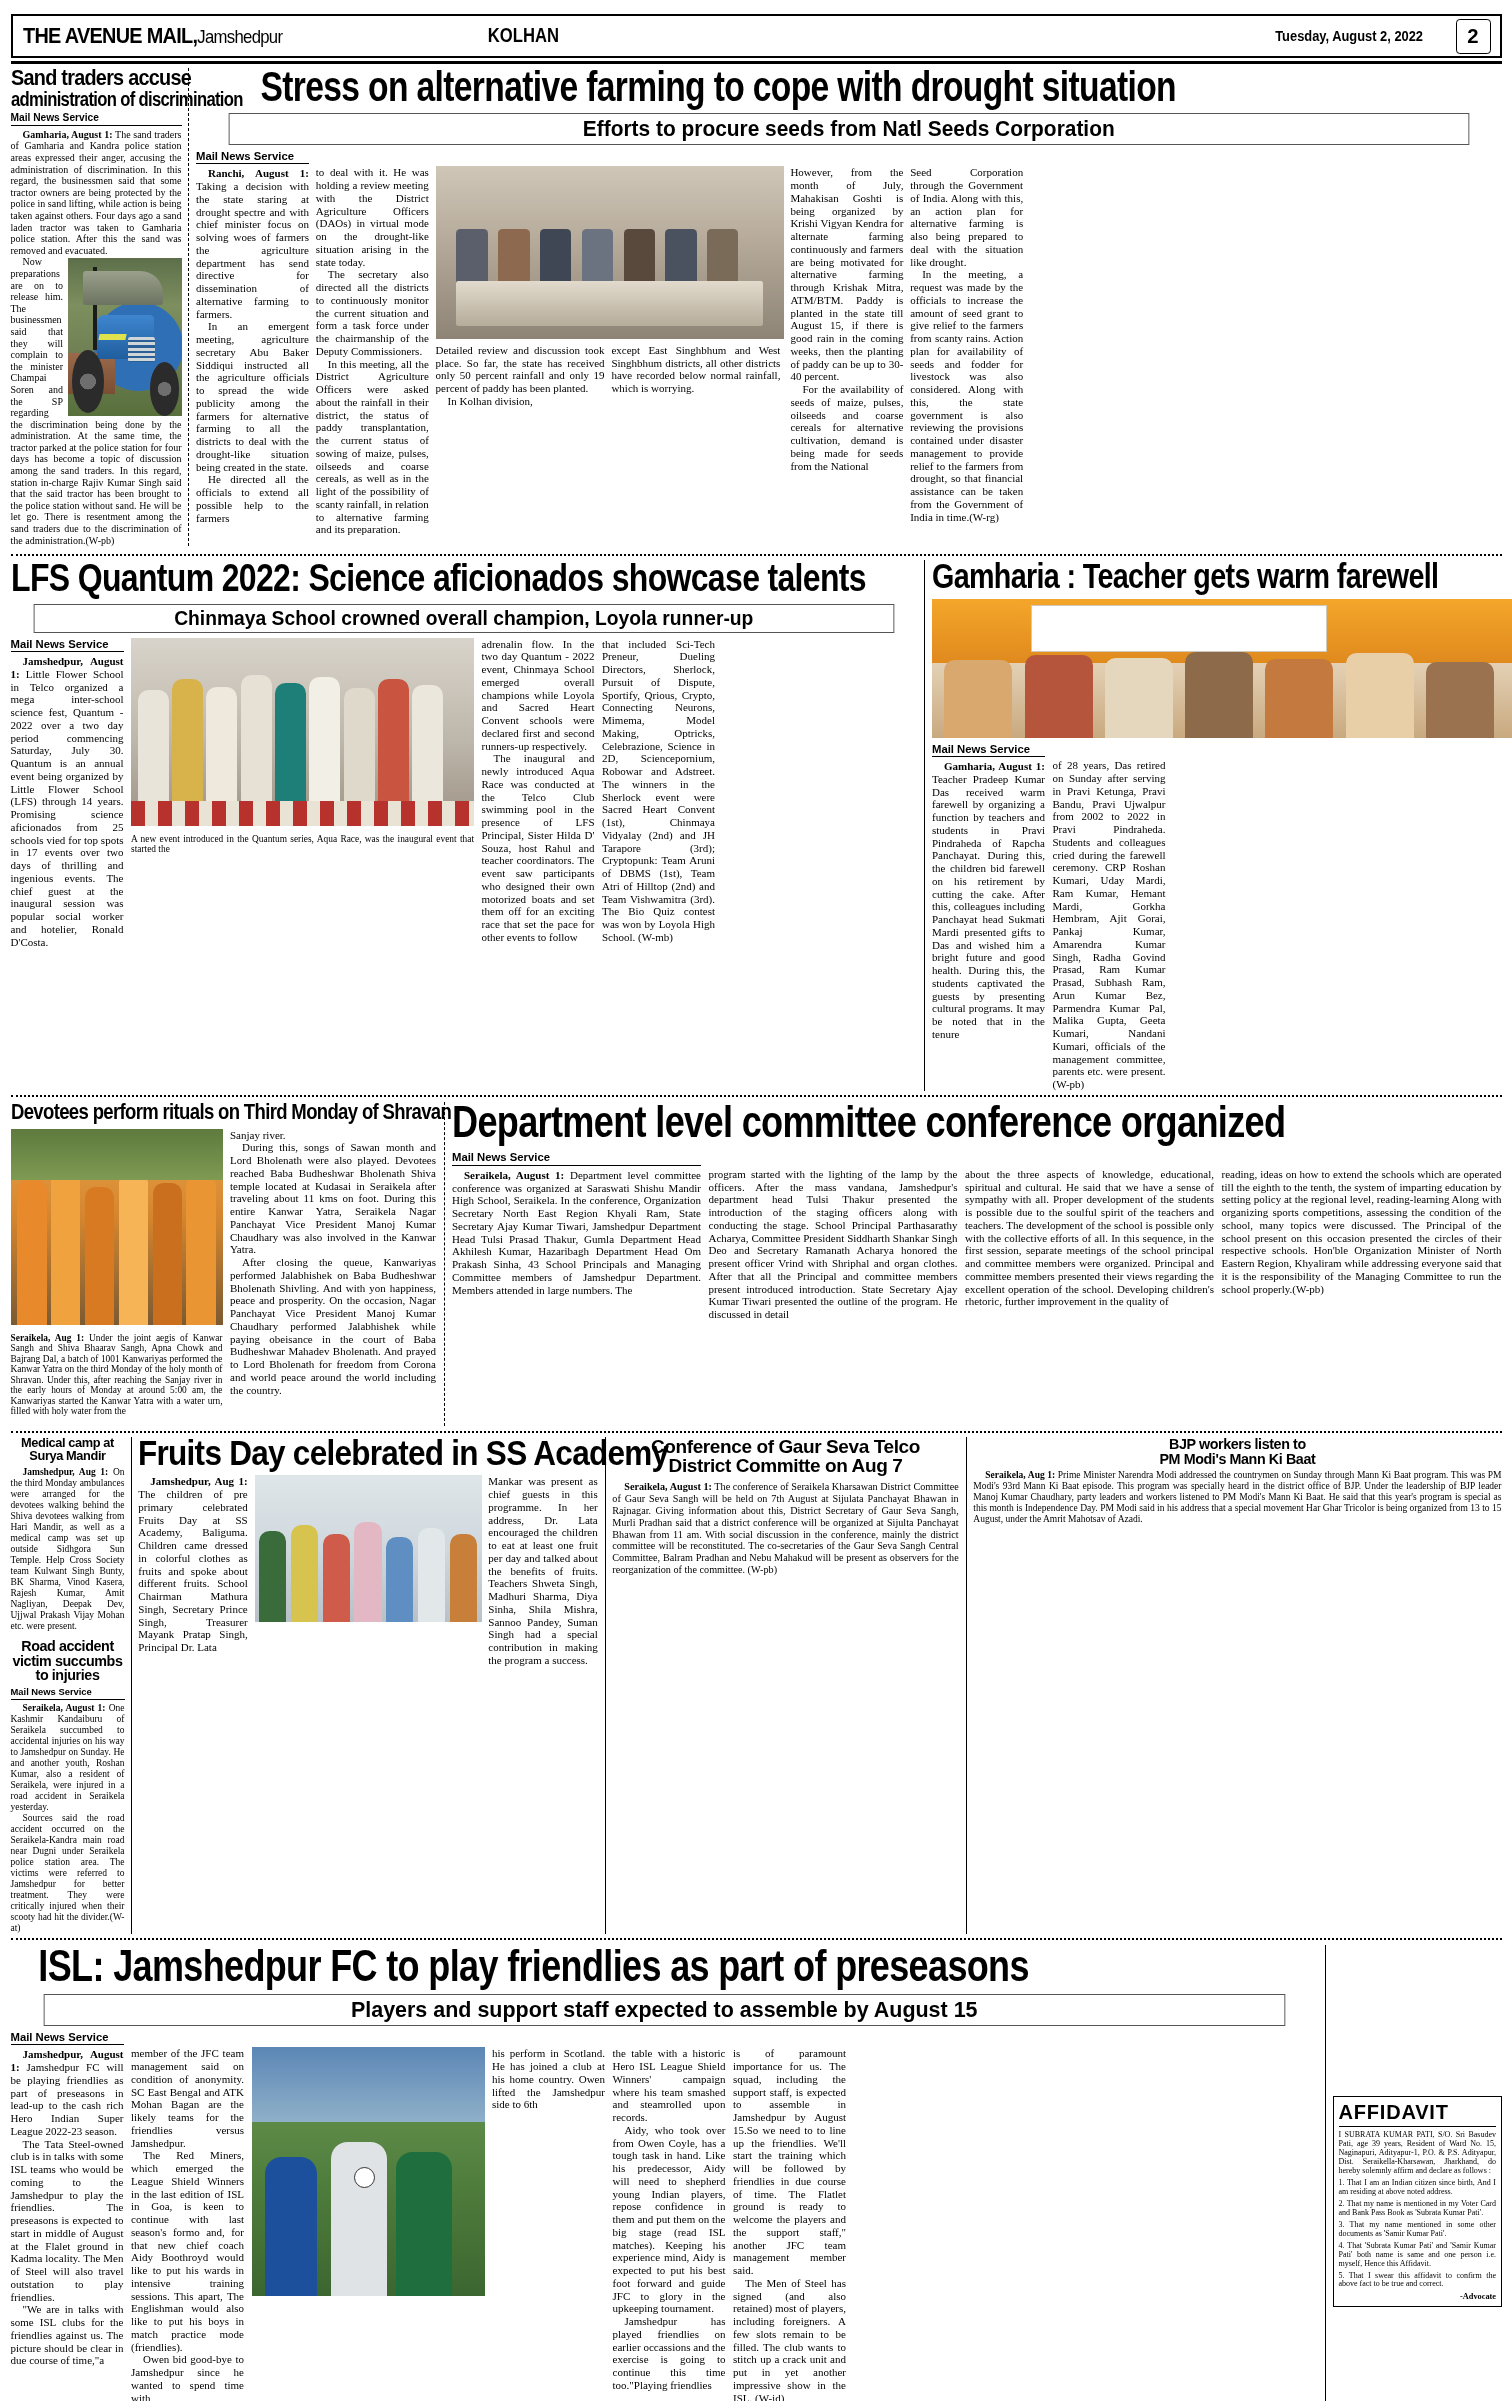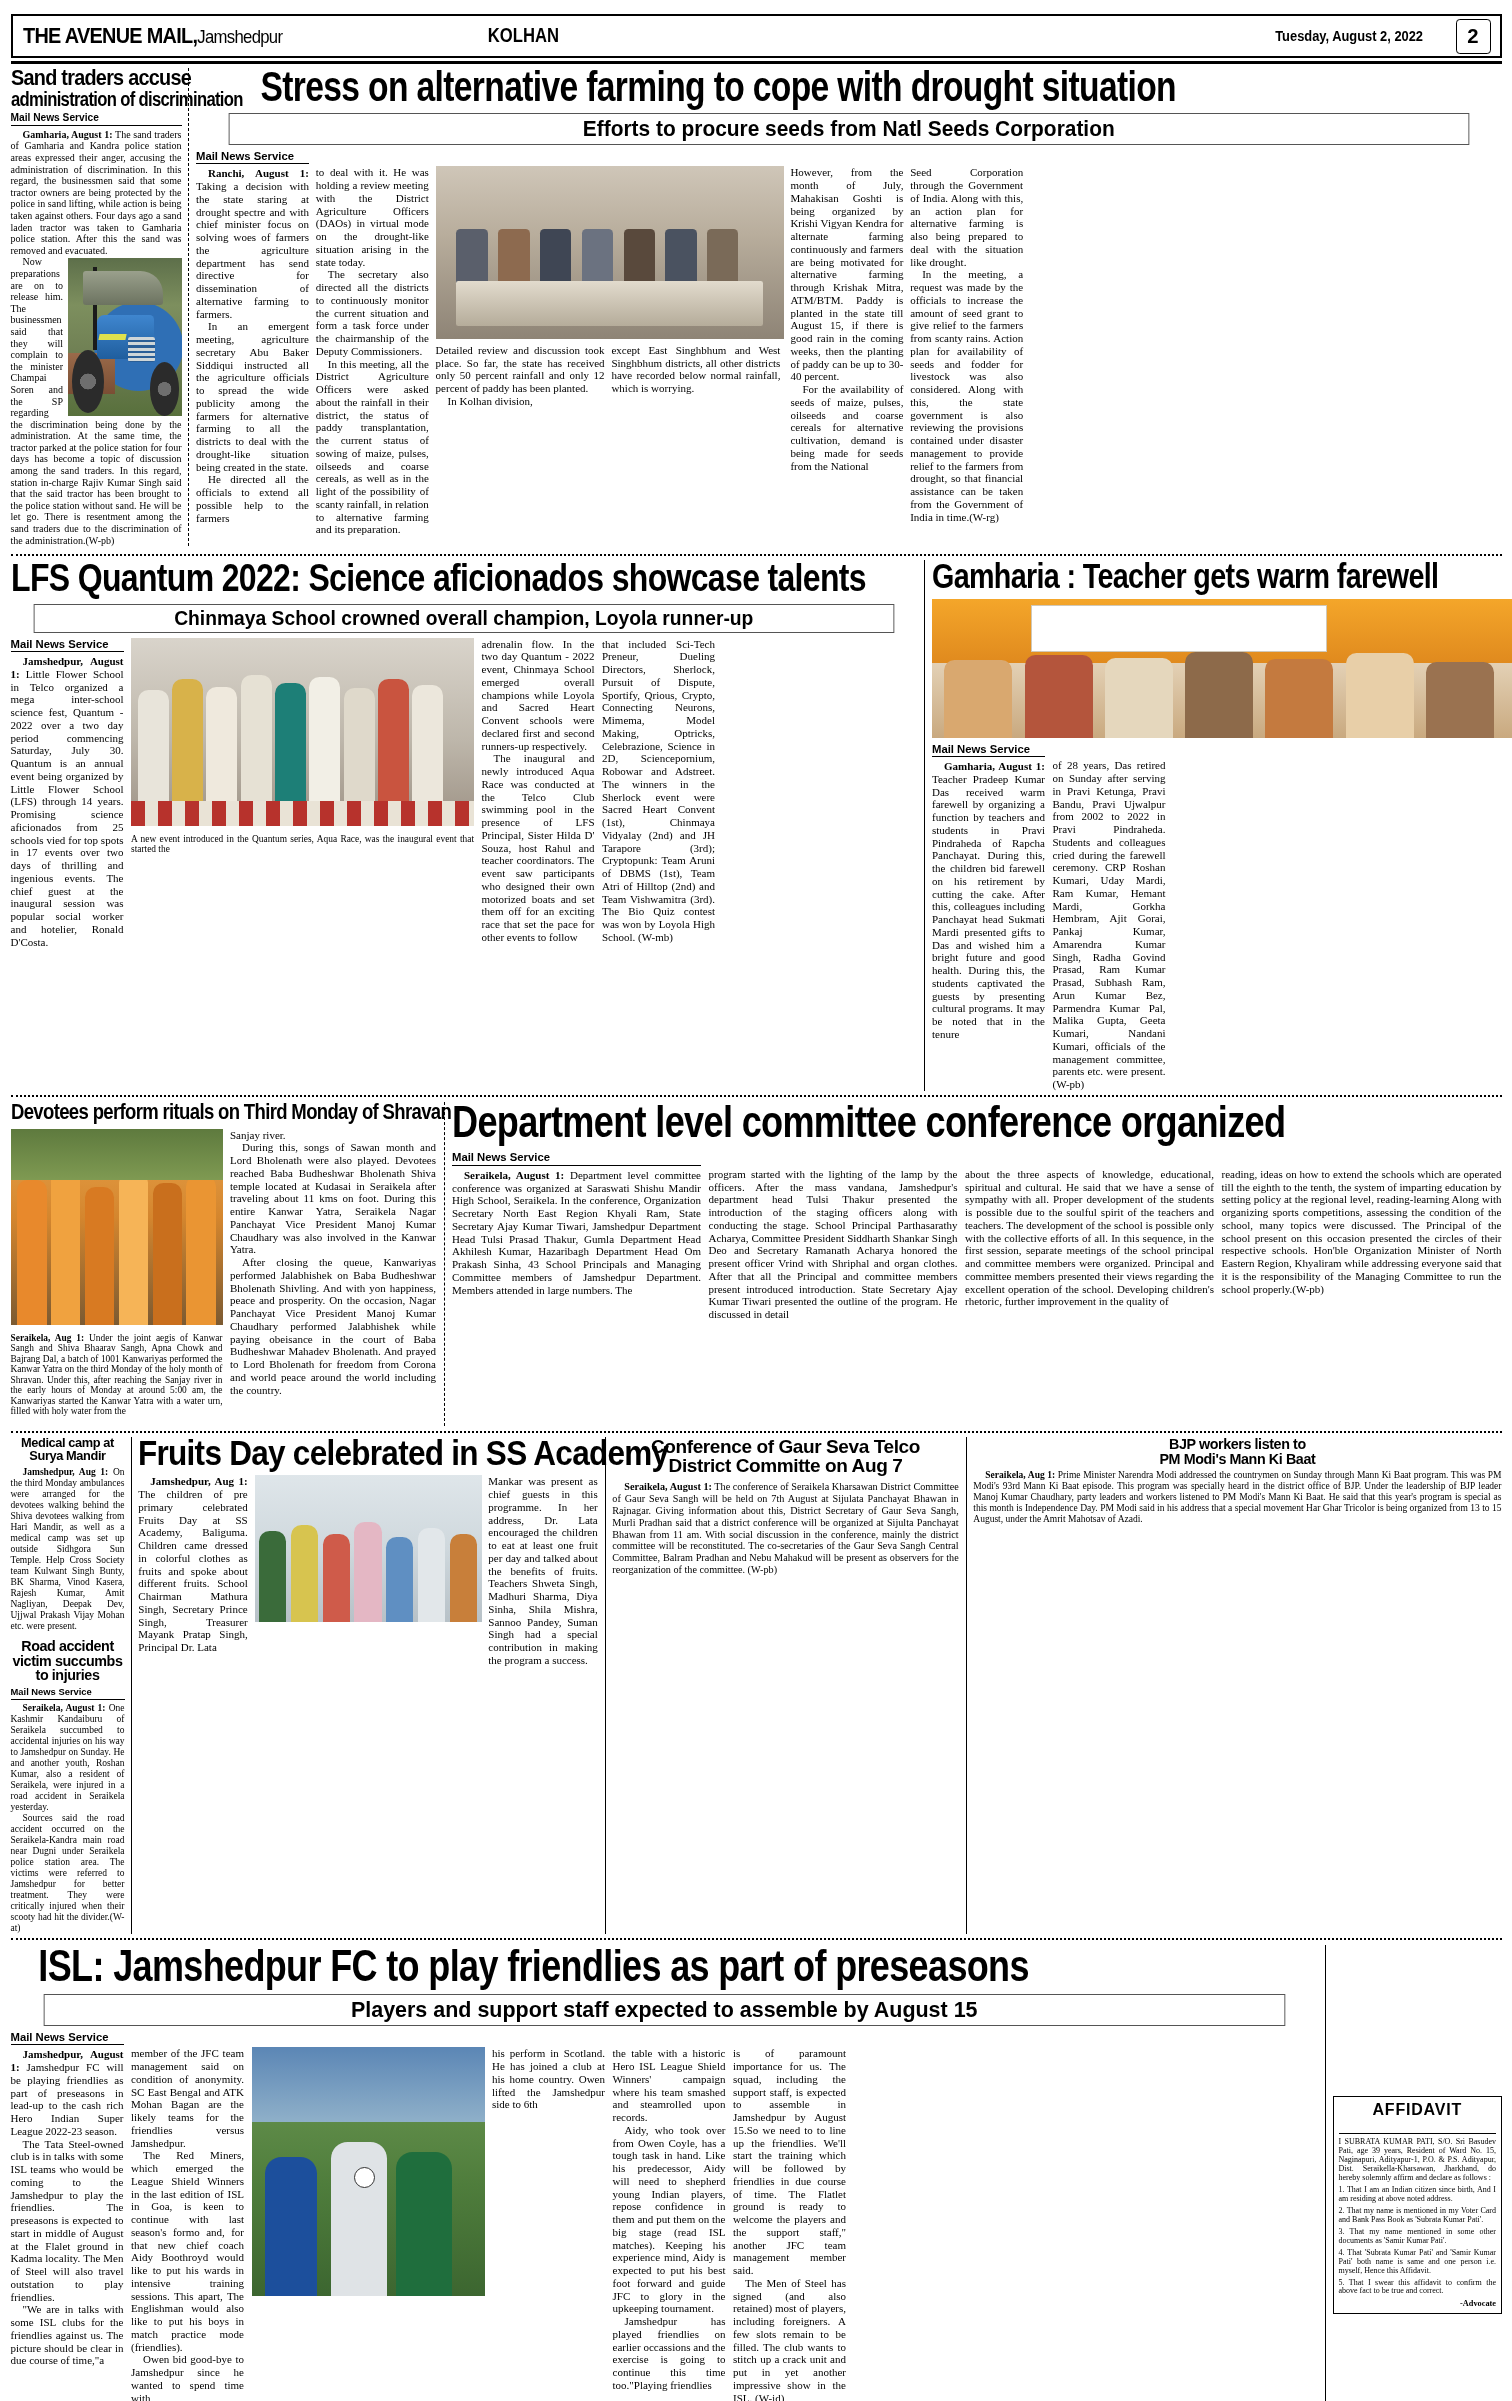--- a/index.html
+++ b/index.html
@@ -83,22 +83,22 @@
     background:linear-gradient(180deg,#f0e6d6 0%,#e6d5bb 40%,#c9a97f 100%);
   }
   .photo.kanwar{ background:linear-gradient(180deg,#e8a24a 0%,#d4862e 45%,#7b5a32 100%); }
   .photo.kids{ background:linear-gradient(180deg,#dfe6ea 0%,#cfd8dd 50%,#b7c1c7 100%); }
   .photo.football{ background:linear-gradient(180deg,#6f9a55 0%,#4f7d3c 55%,#3c6630 100%); }
 
   .ppl{ position:absolute; bottom:0; border-radius:10.5px 10.5px 0 0; }
 
   
   .affi{ border:1.5px solid #000; padding:4.5px; }
-  .affi h3{ font-family:"Liberation Sans", sans-serif; font-size:16px; text-align:center;
-    margin:0 0 3.8px 0; border-bottom:1.5px solid #000; padding-bottom:14px; letter-spacing:0.8px;}
+  .affi h3{ font-family:"Liberation Sans", sans-serif; font-size:20px; 
+    margin:0 0 3.8px 0; border-bottom:1.5px solid #000; padding-bottom:2px; letter-spacing:0.8px;}
   .affi p{ margin:0 0 3px 0; font-size:8px; line-height:1.12; text-align:justify;}
   .affi .sig{ text-align:right; font-weight:bold; font-size:8.3px; }
 
   .flexrow{ display:flex; }
   .mini-hl{ font-family:"Liberation Sans", sans-serif; font-weight:bold; text-align:center;
     line-height:1.0; letter-spacing:-0.4px; }
 </style>
 </head>
 <body>
 
@@ -158,21 +158,21 @@
             <div class="mt-p" style="left:18%; background:#8d6a4f;"></div>
             <div class="mt-p" style="left:30%; background:#3f4654;"></div>
             <div class="mt-p" style="left:42%; background:#6b7280;"></div>
             <div class="mt-p" style="left:54%; background:#59493c;"></div>
             <div class="mt-p" style="left:66%; background:#4a5260;"></div>
             <div class="mt-p" style="left:78%; background:#7a6a58;"></div>
             <div class="mt-table"></div>
           </div>
           <div class="flexrow" style="gap:6.8px; margin-top:4.5px;">
             <div style="width:169px;">
-              <p class="body" style="text-indent:0;">Detailed review and discussion took place. So far, the state has received only 50 percent rainfall and only 12 percent of paddy has been planted.</p>
+              <p class="body" style="text-indent:0;">Detailed review and discussion took place. So far, the state has received only 50 percent rainfall and only 19 percent of paddy has been planted.</p>
               <p class="body">In Kolhan division,</p>
             </div>
             <div style="width:169px;">
               <p class="body" style="text-indent:0;">except East Singhbhum and West Singhbhum districts, all other districts have recorded below normal rainfall, which is worrying.</p>
             </div>
           </div>
         </div>
         <div style="width:113px; padding-top:16.6px;">
           <p class="body" style="text-indent:0;">However, from the month of July, Mahakisan Goshti is being organized by Krishi Vigyan Kendra for alternate farming continuously and farmers are being motivated for alternative farming through Krishak Mitra, ATM/BTM. Paddy is planted in the state till August 15, if there is good rain in the coming weeks, then the planting of paddy can be up to 30-40 percent.</p>
           <p class="body">For the availability of seeds of maize, pulses, oilseeds and coarse cereals for alternative cultivation, demand is being made for seeds from the National</p>

